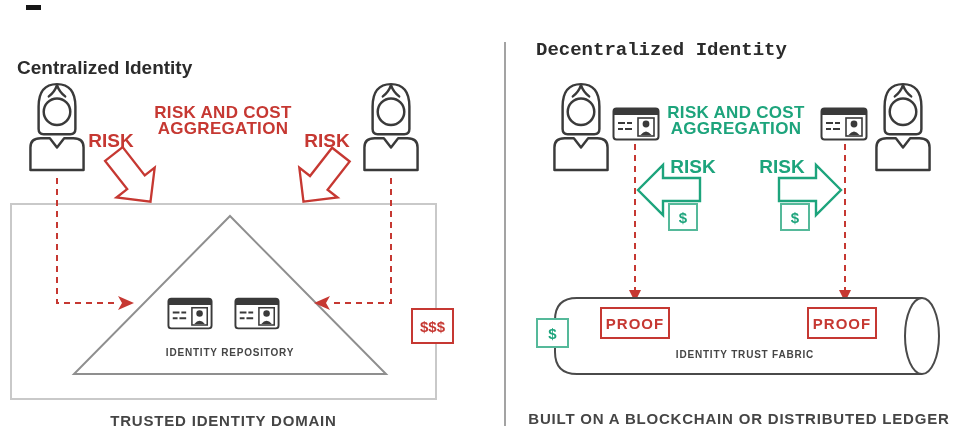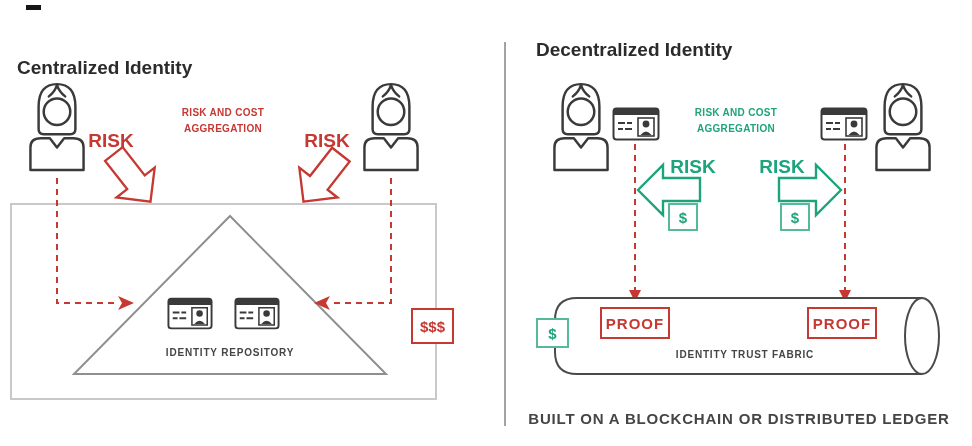--- a/index.html
+++ b/index.html
@@ -2,21 +2,21 @@
 <html style="--red: #c63832; --green: #1da47c; --green_light: #55b99a; --dark: #2b2b2b; --caption: #454545; --icon: #3a3a3a; --triangle: #8f8f8f; --box_border: #c9c9c9; --divider: #a3a3a3; --cylinder: #4a4a4a;"><head>
 <meta charset="utf-8">
 <style>
   html,body{margin:0;padding:0;background:#fff;}
   .canvas{
     position:relative;width:972px;height:446px;background:#ffffff;
     font-family:"Liberation Sans",sans-serif;overflow:hidden;
   }
   .abs{position:absolute;}
   .panel-title{font-size:19px;font-weight:bold;color:var(--dark);white-space:nowrap;}
-  .accent-heading{font-size:10px;font-weight:bold;text-align:center;line-height:16px;letter-spacing:.3px;}
+  .accent-heading{font-size:17px;font-weight:bold;text-align:center;line-height:16px;letter-spacing:.3px;}
   .red-text{color:var(--red);}
   .green-text{color:var(--green);}
   .risk-label{font-size:19px;font-weight:bold;text-align:center;width:46px;}
   .caption{font-size:15px;font-weight:bold;color:var(--caption);text-align:center;letter-spacing:.8px;white-space:nowrap;}
   .zone-label{font-size:10px;font-weight:bold;color:var(--caption);text-align:center;letter-spacing:.8px;}
   .big-rect{border:2px solid var(--box_border);background:#fff;box-sizing:border-box;}
   .divider{background:var(--divider);}
   .cost-box{border:2px solid var(--red);background:#fff;box-sizing:border-box;
     display:flex;align-items:center;justify-content:center;
     font-size:15px;font-weight:bold;color:var(--red);}
@@ -110,24 +110,25 @@
     <path class="card-dash" d="M6,16 h7 M15,16 h5 M6,22 h5 M13,22 h7"></path>
     <rect class="card-photo" x="26" y="11" width="16" height="18"></rect>
     <circle class="card-sil" cx="34" cy="17" r="3.4"></circle>
     <path class="card-sil" d="M28.5,28 Q34,21 39.5,28 Z"></path>
   </svg>
 
   <div class="abs zone-label" style="left:80px;top:347px;width:300px;">IDENTITY REPOSITORY</div>
 
   <div class="abs cost-box" style="left:411px;top:308px;width:43px;height:36px;">$$$</div>
 
+  <div class="abs caption" style="left:10px;top:412px;width:427px;">TRUSTED IDENTITY DOMAIN</div>
 
   <div class="abs divider" style="left:504px;top:42px;width:2px;height:384px;"></div>
 
-  <div class="abs panel-title" style="left:536px;top:39px;">Decentralized Identity</div>
+  <div class="abs panel-title" style="left:536px;top:39px;font-family:Liberation Mono, monospace;">Decentralized Identity</div>
 
   <svg class="abs" style="left:550px;top:78px;" width="62" height="94" viewBox="0 0 60 92">
     <path class="person-stroke" d="M12,50 Q12,55 17,55 L43,55 Q48,55 48,50 L48,28 Q48,6 30,6 Q12,6 12,28 Z"></path>
     <circle class="person-stroke" cx="30" cy="33" r="13"></circle>
     <path class="person-line" d="M30,7 C28,13 26,15 22,18 M30,7 C32,13 34,15 38,18"></path>
     <path class="person-stroke" d="M4,90 L4,68 Q4,59 14,59 L23,59 L30,68 L37,59 L46,59 Q56,59 56,68 L56,90 Z"></path>
   </svg>
   <svg class="abs" style="left:872px;top:78px;" width="62" height="94" viewBox="0 0 60 92">
     <path class="person-stroke" d="M12,50 Q12,55 17,55 L43,55 Q48,55 48,50 L48,28 Q48,6 30,6 Q12,6 12,28 Z"></path>
     <circle class="person-stroke" cx="30" cy="33" r="13"></circle>

